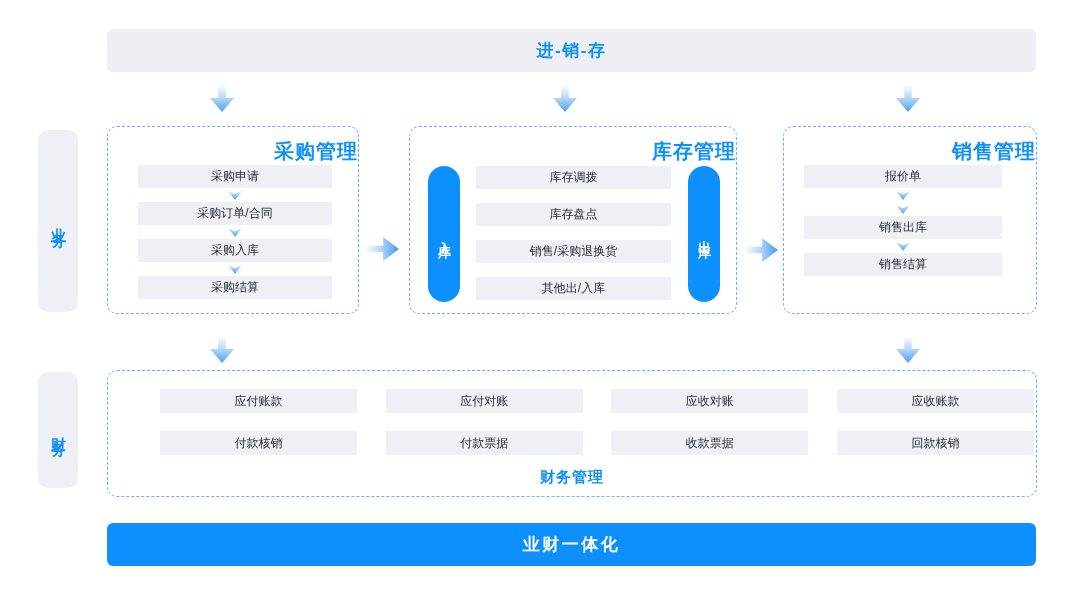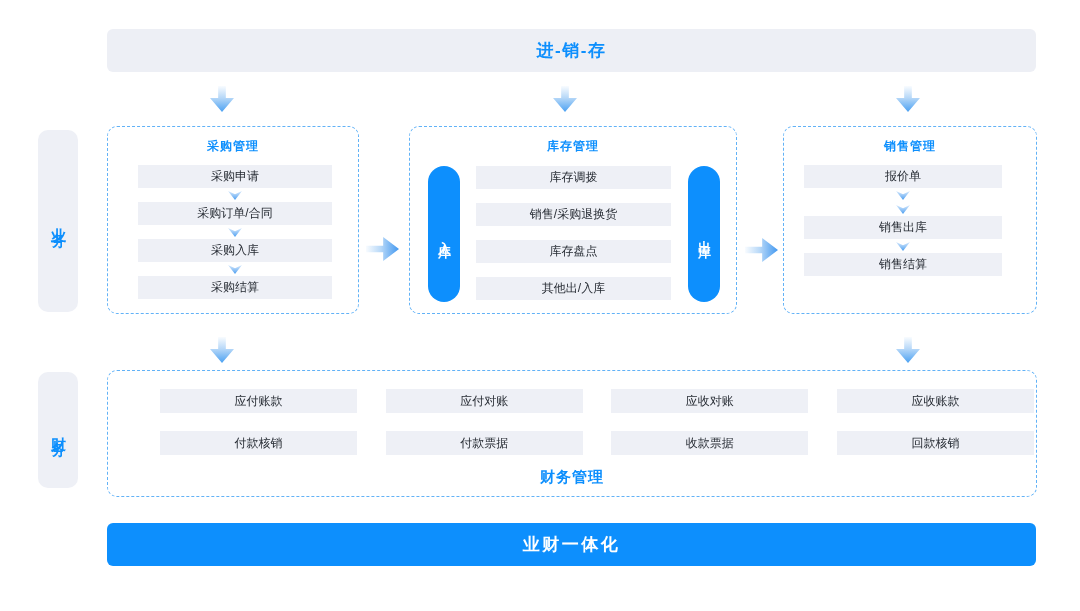--- a/index.html
+++ b/index.html
@@ -37,22 +37,22 @@
     box-sizing: border-box;
   }
   .box-purchase  { left: 107px; top: 126px; width: 252px; height: 188px; }
   .box-inventory { left: 409px; top: 126px; width: 328px; height: 188px; }
   .box-sales     { left: 783px; top: 126px; width: 254px; height: 188px; }
   .box-finance   { left: 107px; top: 370px; width: 930px; height: 127px; }
 
   .box-title {
     position: absolute;
     top: 11px; left: 0; right: 0;
-    text-align: center;
-    font-size: 12px;
+    text-align: right;
+    font-size: 20px;
     font-weight: bold;
     color: #0d8ffd;
     letter-spacing: 1px;
   }
 
   
   .vstack {
     position: absolute;
     display: flex;
     flex-direction: column;
@@ -199,22 +199,22 @@
     </div>
   </div>
 
   <div class="arrow-right ar-1"></div>
 
   <div class="dashed-box box-inventory">
     <div class="box-title">库存管理</div>
     <div class="vpill pill-in">入库</div>
     <div class="vstack stack-inventory">
       <div class="item">库存调拨</div>
+      <div class="item">库存盘点</div>
       <div class="item">销售/采购退换货</div>
-      <div class="item">库存盘点</div>
       <div class="item">其他出/入库</div>
     </div>
     <div class="vpill pill-out">出库</div>
   </div>
 
   <div class="arrow-right ar-2"></div>
 
   <div class="dashed-box box-sales">
     <div class="box-title">销售管理</div>
     <div class="vstack stack-sales">

